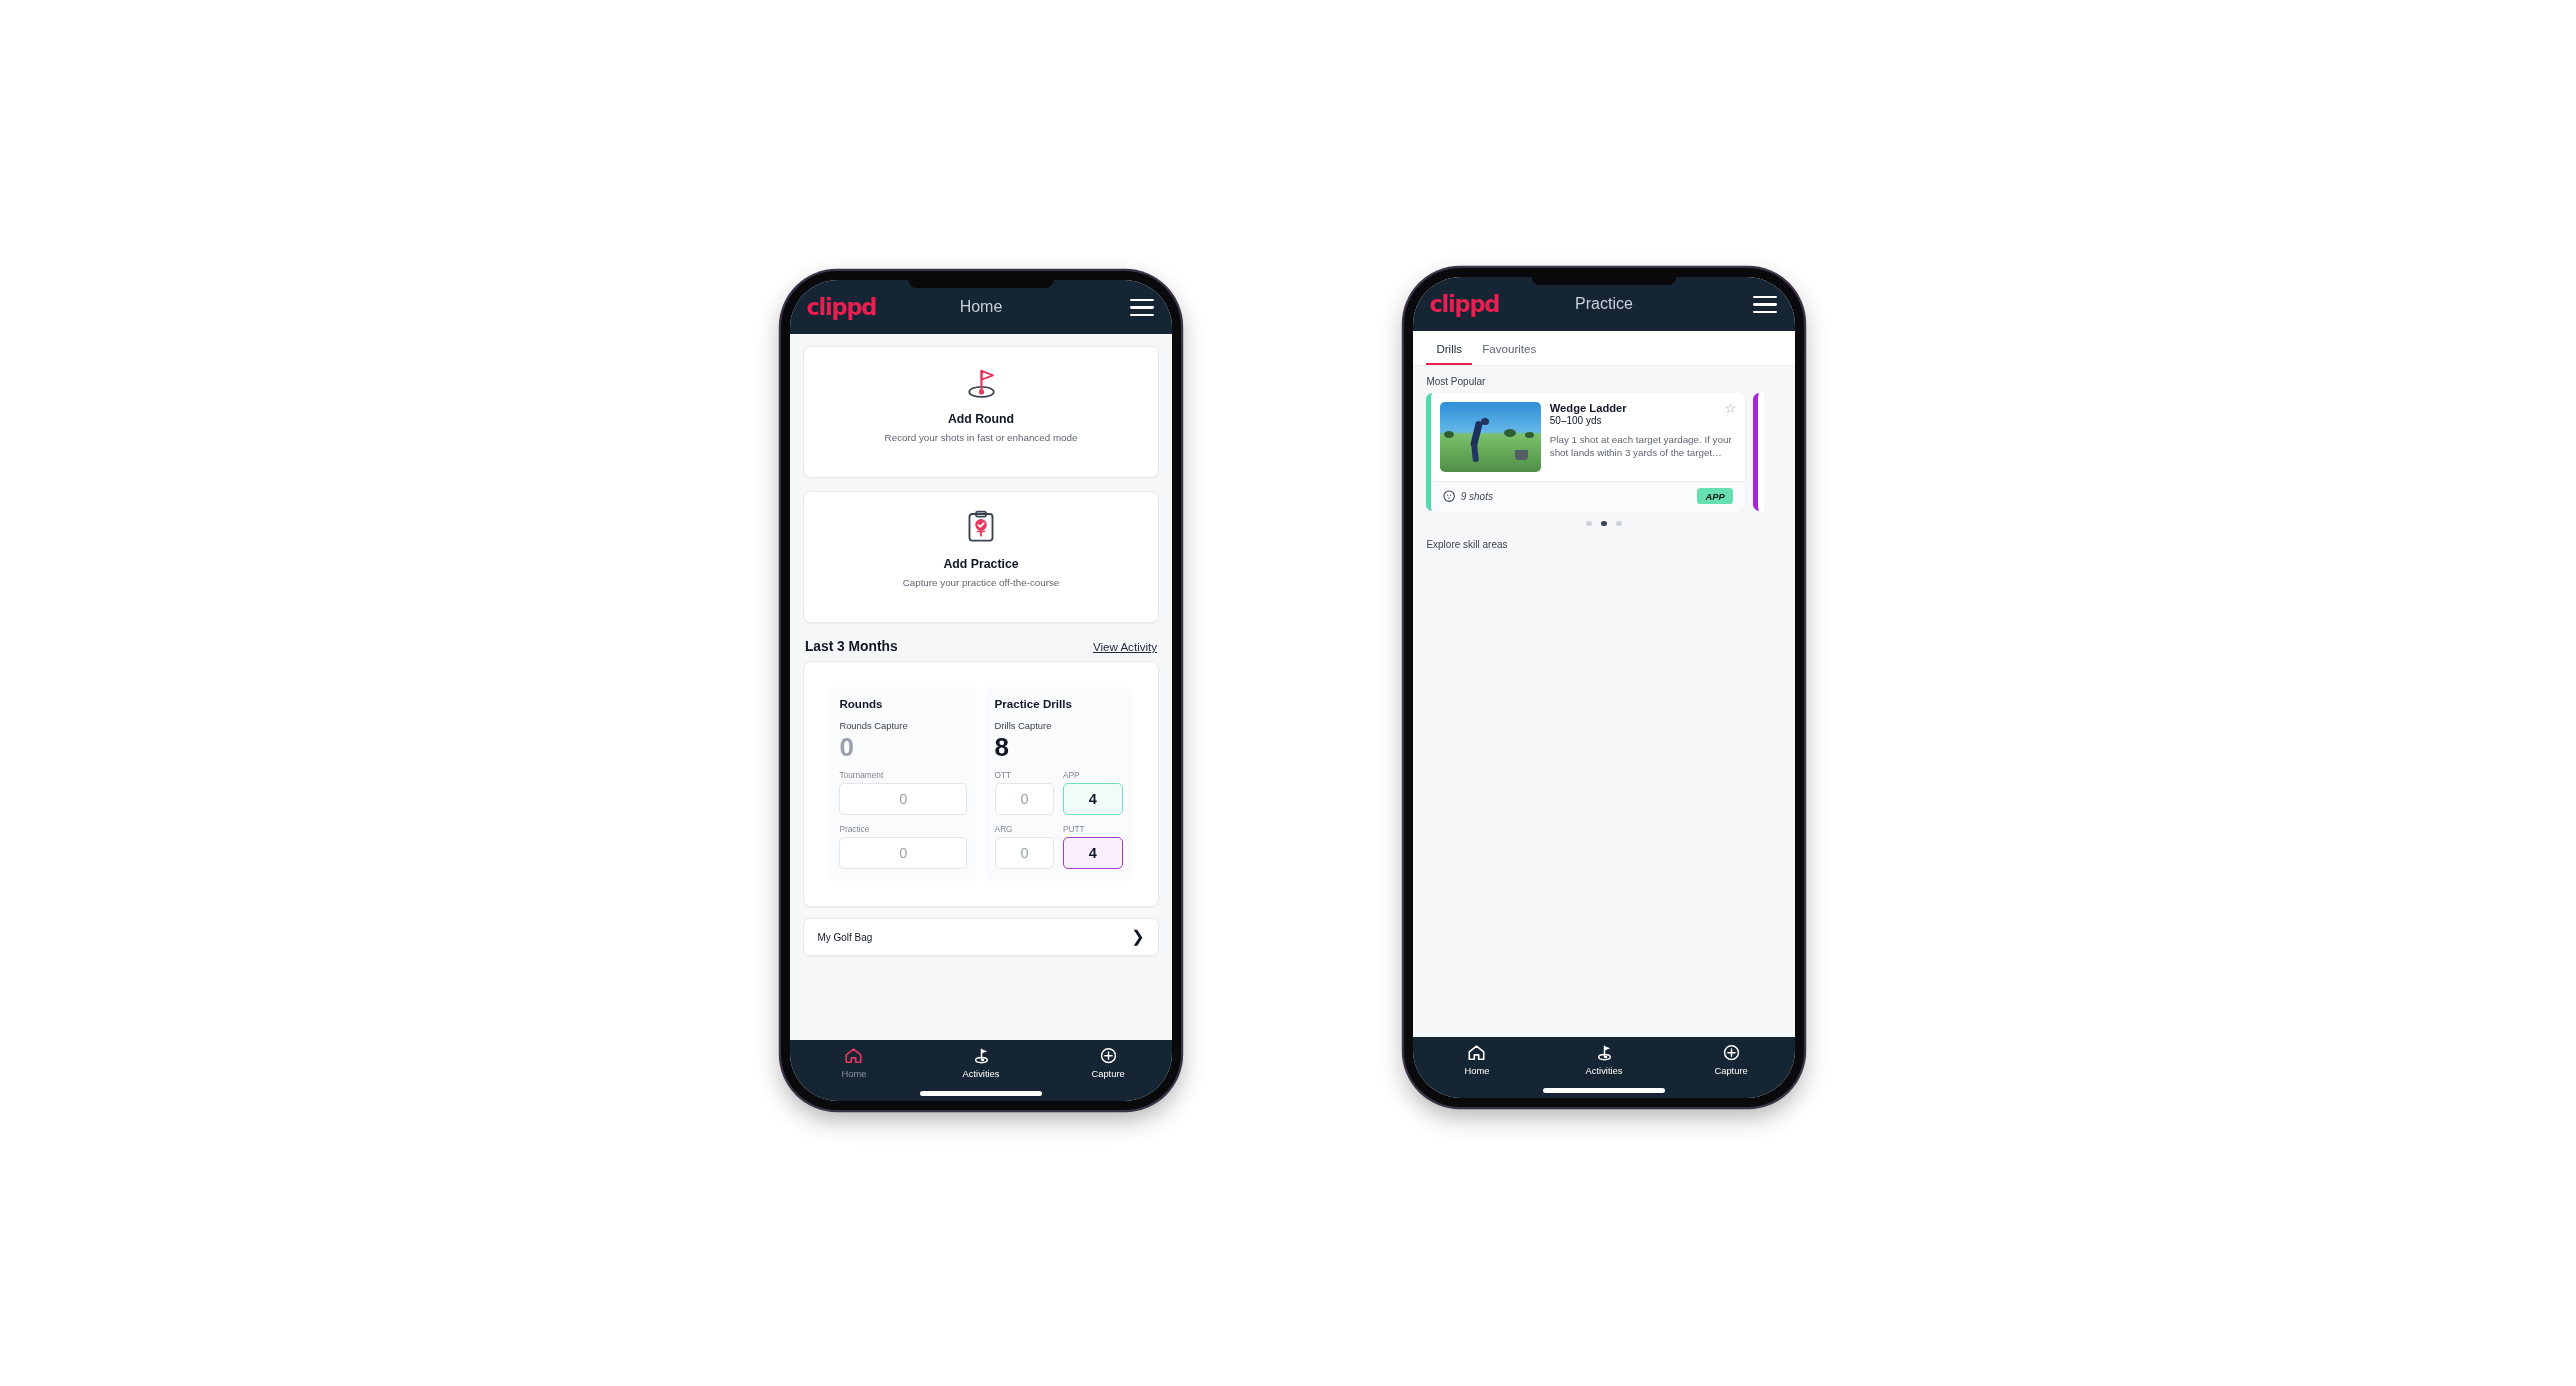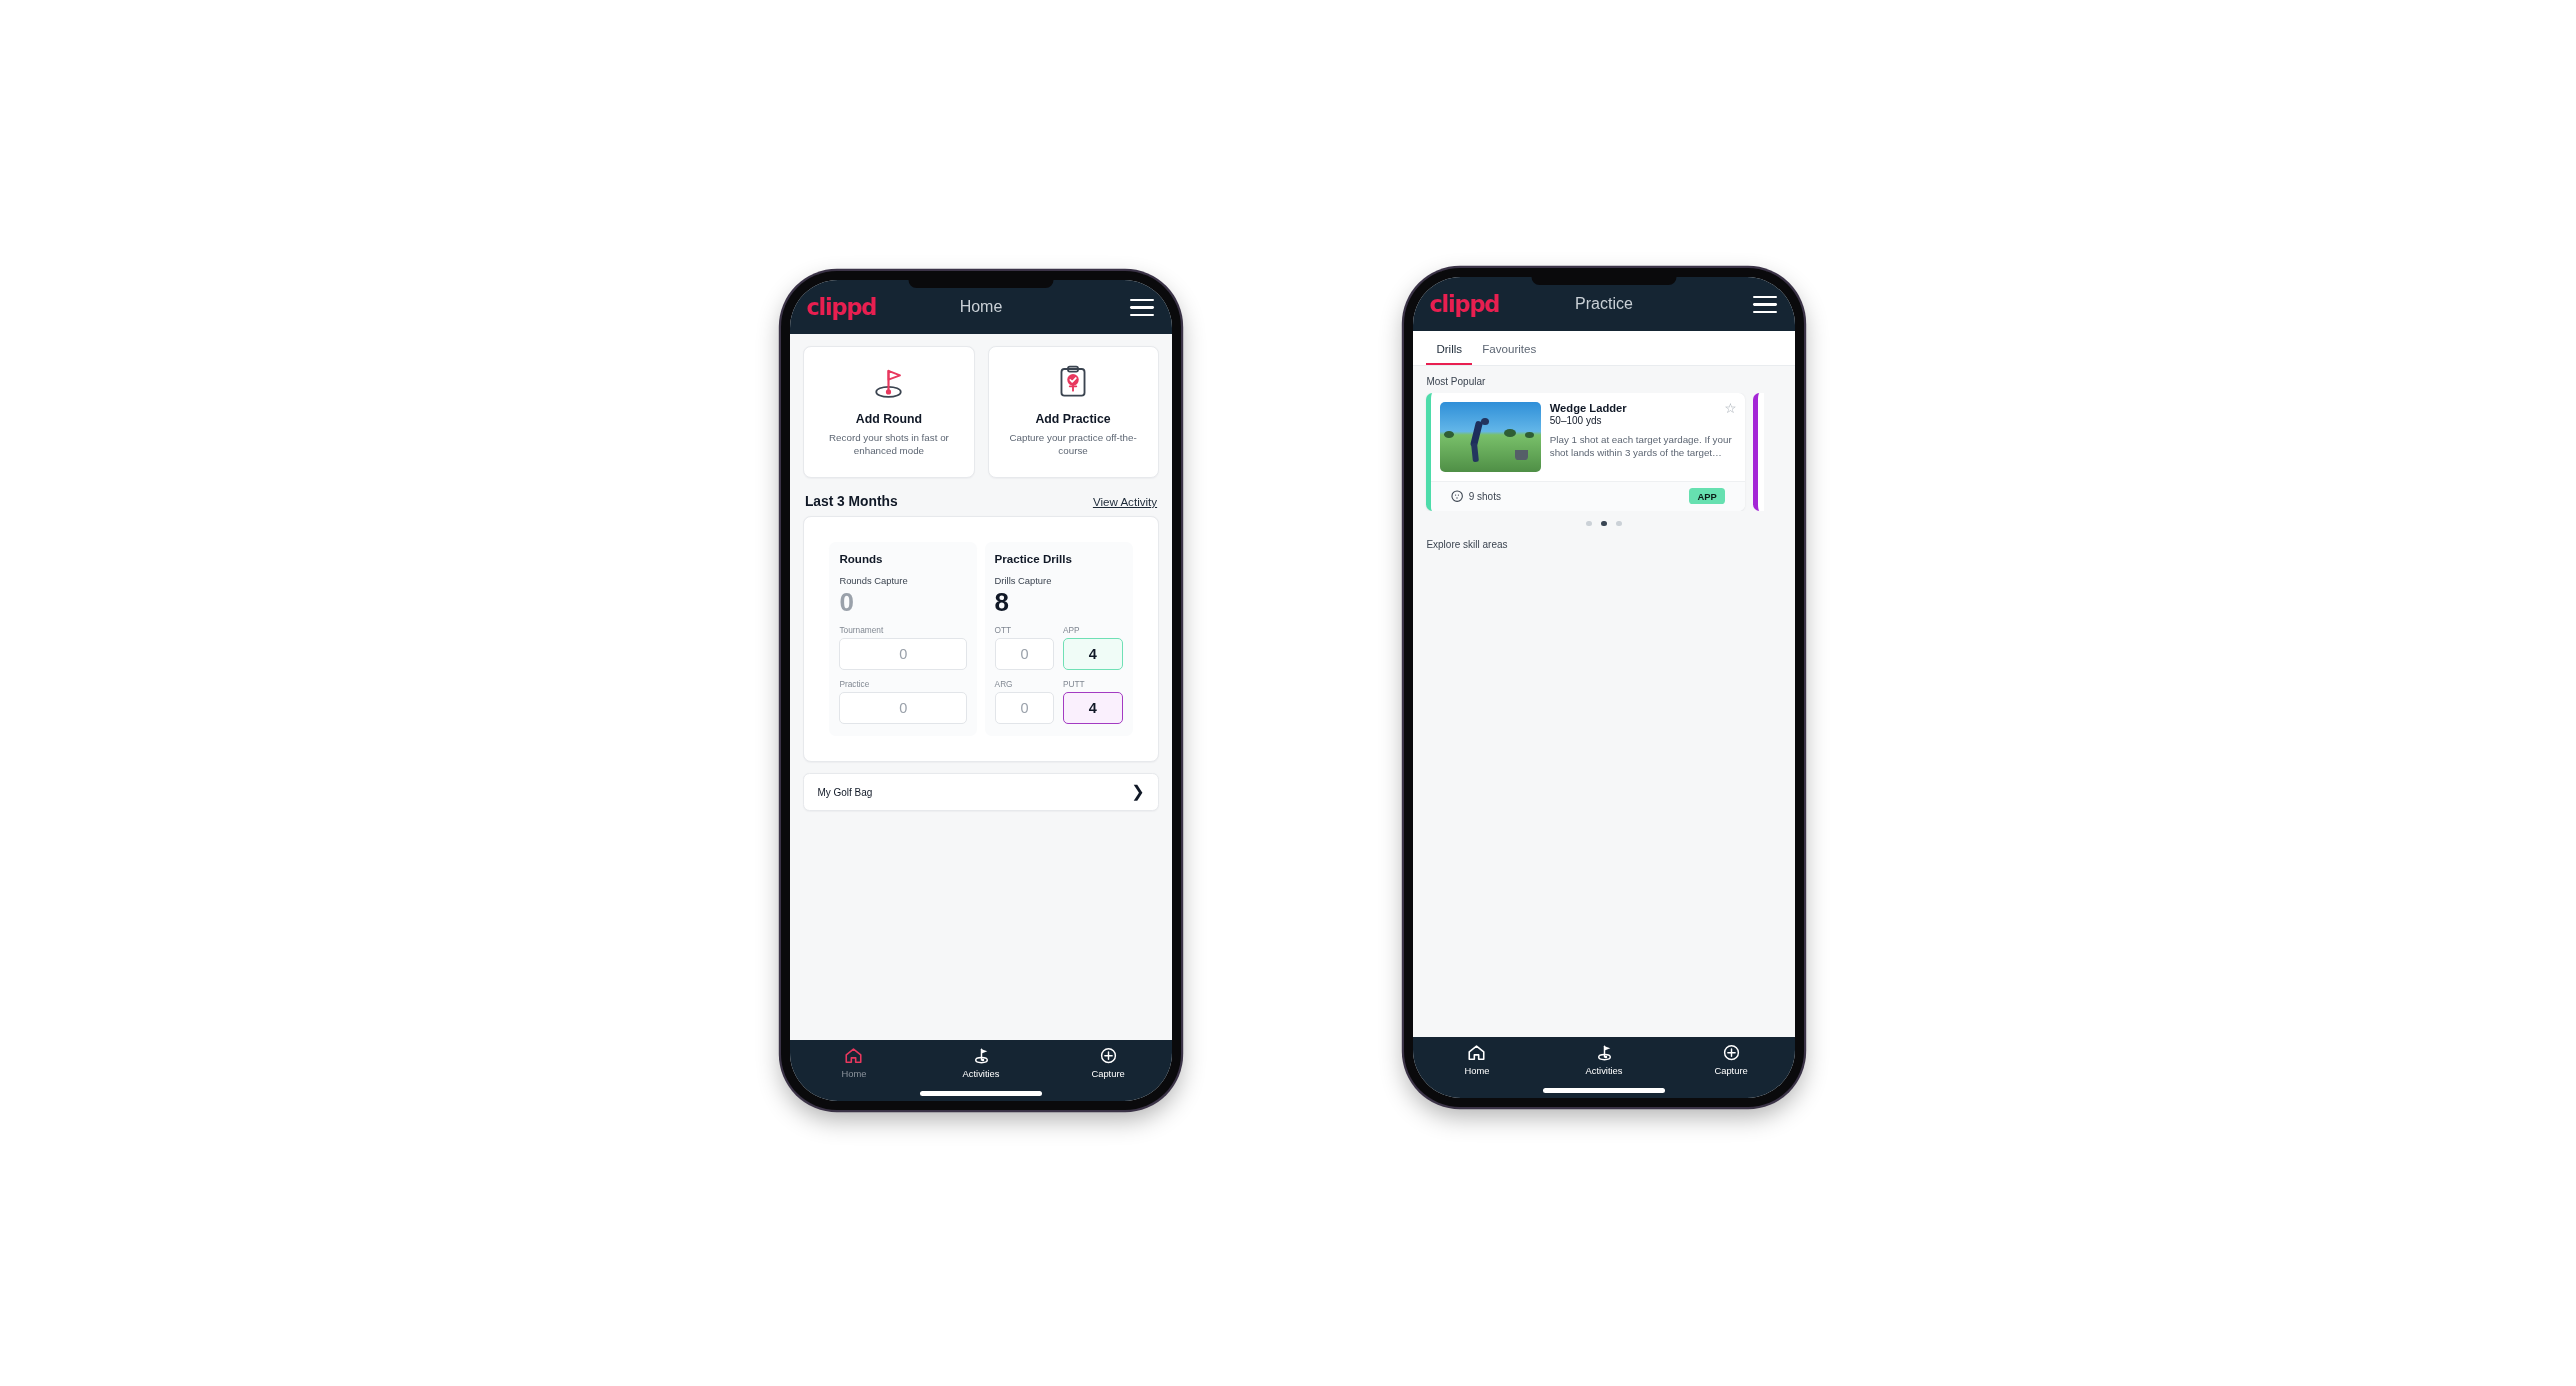--- a/index.html
+++ b/index.html
@@ -64,21 +64,21 @@
     margin-left: auto; width: 24.6px; height: 17.4px;
     display: flex; flex-direction: column; justify-content: space-between;
     z-index: 5;
   }
   .hamburger span { display: block; height: 2.5px; background: #ffffff; border-radius: 1.4px; }
 
   
   .body { flex: 1 1 auto; overflow: hidden; background: #f6f7f8; }
 
   
-  .action-row { display: flex; gap: 13px; padding: 11.6px 13px 0 13px; }
+  .action-row { display: flex; gap: 13px; padding: 11.6px 13px 0 13px; flex-direction: column; }
   .action-card {
     flex: 1; background: #ffffff; border: 0.7px solid #e7e9ec; border-radius: 8px;
     padding: 14.5px 7.2px 13px 7.2px; text-align: center;
     box-shadow: 0 0.7px 1.4px rgba(16,24,40,.04);
     min-height: 132px;
     display: flex; flex-direction: column; align-items: center;
   }
   .action-icon { height: 42px; display: flex; align-items: center; justify-content: center; }
   .action-title { font-size: 12.3px; font-weight: 700; color: #101826; margin-top: 8.7px; }
   .action-sub { font-size: 9.8px; color: #5d6673; line-height: 1.33; margin-top: 5px; }
@@ -192,21 +192,21 @@
     background: #555e68; border-radius: 0 0 3.6px 3.6px;
   }
   .drill-meta { flex: 1; min-width: 0; }
   .drill-titlerow { display: flex; align-items: flex-start; }
   .drill-title { font-size: 11.2px; font-weight: 700; color: #101826; }
   .drill-yds { font-size: 10px; color: #101826; margin-top: 1.4px; }
   .drill-desc { font-size: 9.8px; color: #5d6673; line-height: 1.36; margin-top: 6.5px; }
   .star { margin-left: auto; color: #a8afb7; font-size: 13.8px; line-height: 1; }
   .drill-foot {
     border-top: 0.7px solid #eef0f2; background: #fafbfc;
-    height: 30px; display: flex; align-items: center; padding: 0 20px;
+    height: 30px; display: flex; align-items: center; padding: 0 12px; font-style: italic;
   }
   .shots { display: flex; align-items: center; gap: 5px; font-size: 10px; color: #3b4450; }
   .badge {
     margin-left: auto; background: #66e0b0; color: #0d1f19;
     font-size: 9.4px; font-weight: 700; border-radius: 3.6px; padding: 2.9px 8.7px;
   }
   .edge-card {
     flex: 0 0 11.6px; background: #ffffff; border-left: 5px solid #a426d6;
     border-radius: 6.5px 0 0 6.5px;
   }

